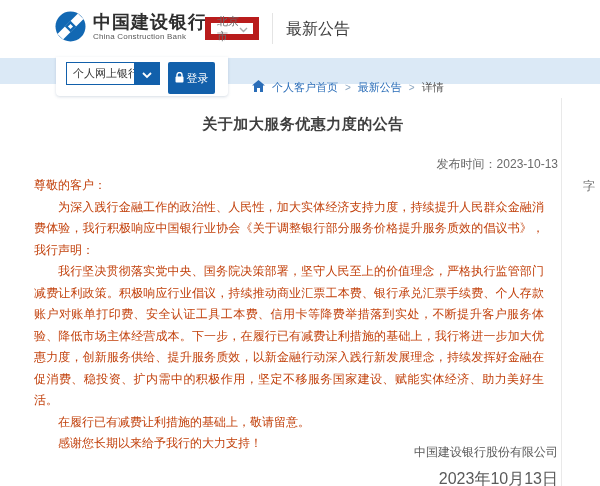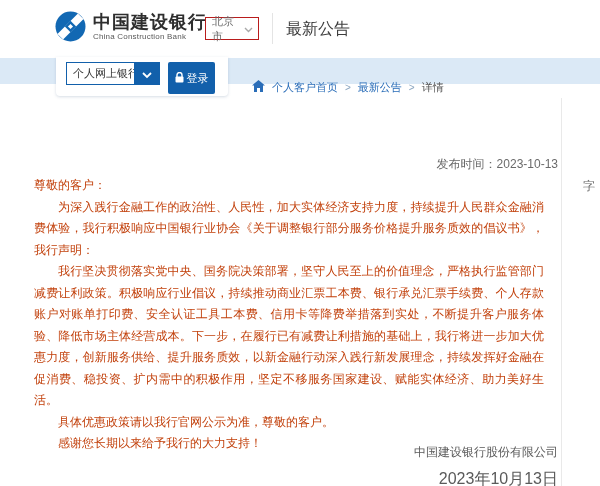--- a/index.html
+++ b/index.html
@@ -7,21 +7,21 @@
     font-family:"Liberation Sans","DejaVu Sans",sans-serif; }
   .page { position:relative; width:600px; height:486px; background:#fff; }
 
   
   .header { position:absolute; top:0; left:0; width:600px; height:58px; background:#fff; }
   .logo-mark { position:absolute; left:55px; top:11px; width:31px; height:31px; }
   .brand-text { position:absolute; left:93px; top:13px; }
   .brand-cn { font-size:18px; font-weight:bold; color:#2e2e2e; letter-spacing:1px; line-height:19px; }
   .brand-en { font-size:8px; color:#595959; letter-spacing:0.2px; line-height:10px; }
   .city-select { position:absolute; left:205px; top:17px; width:54px; height:23px;
-    border:1px solid #b91c1c; background:#fff; display:flex; align-items:center;
+    border:6px solid #b91c1c; background:#fff; display:flex; align-items:center;
     justify-content:space-between; padding:0 5px 0 6px; font-size:11px; color:#6b6b6b; cursor:pointer; }
   .header-divider { position:absolute; left:272px; top:13px; width:1px; height:31px; background:#e4e4e4; }
   .page-tab { position:absolute; left:286px; top:19px; font-size:16px; color:#3d3d3d; }
 
   
   .subbar { position:absolute; top:58px; left:0; width:600px; height:26px; background:#dbe9f6; }
 
   
   .float-panel { position:absolute; top:57px; left:56px; width:172px; height:39px;
     background:#fff; border-radius:0 0 4px 4px; box-shadow:0 1px 3px rgba(90,120,150,0.25); }
@@ -125,26 +125,27 @@
     <span class="crumb-link">个人客户首页</span>
     <span class="crumb-sep">&gt;</span>
     <span class="crumb-link">最新公告</span>
     <span class="crumb-sep">&gt;</span>
     <span class="crumb-current">详情</span>
   </div>
 
   <div class="content-right-border"></div>
   <div class="font-widget">字</div>
 
+  <div class="article-title">关于加大服务优惠力度的公告</div>
   <div class="article-date">发布时间：2023-10-13</div>
 
   <div class="article-body">
     <p>尊敬的客户：</p>
     <p class="indent">为深入践行金融工作的政治性、人民性，加大实体经济支持力度，持续提升人民群众金融消费体验，我行积极响应中国银行业协会《关于调整银行部分服务价格提升服务质效的倡议书》，我行声明：</p>
     <p class="indent">我行坚决贯彻落实党中央、国务院决策部署，坚守人民至上的价值理念，严格执行监管部门减费让利政策。积极响应行业倡议，持续推动商业汇票工本费、银行承兑汇票手续费、个人存款账户对账单打印费、安全认证工具工本费、信用卡等降费举措落到实处，不断提升客户服务体验、降低市场主体经营成本。下一步，在履行已有减费让利措施的基础上，我行将进一步加大优惠力度，创新服务供给、提升服务质效，以新金融行动深入践行新发展理念，持续发挥好金融在促消费、稳投资、扩内需中的积极作用，坚定不移服务国家建设、赋能实体经济、助力美好生活。</p>
-    <p class="indent">具体优惠政策请以我行官网公示为准，尊敬的客户。</p>
+    <p class="indent">在履行已有减费让利措施的基础上，敬请留意。</p>
     <p class="indent">感谢您长期以来给予我行的大力支持！</p>
   </div>
 
   <div class="sig-name">中国建设银行股份有限公司</div>
   <div class="sig-date">2023年10月13日</div>
 
 </div>
 
 </body></html>

